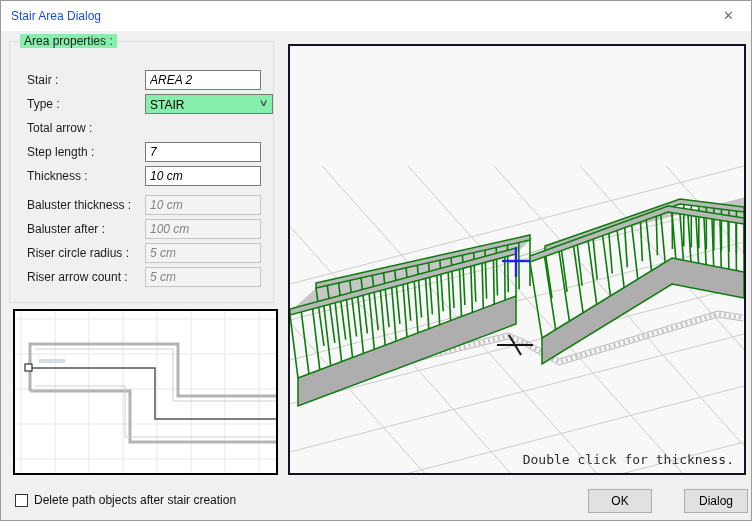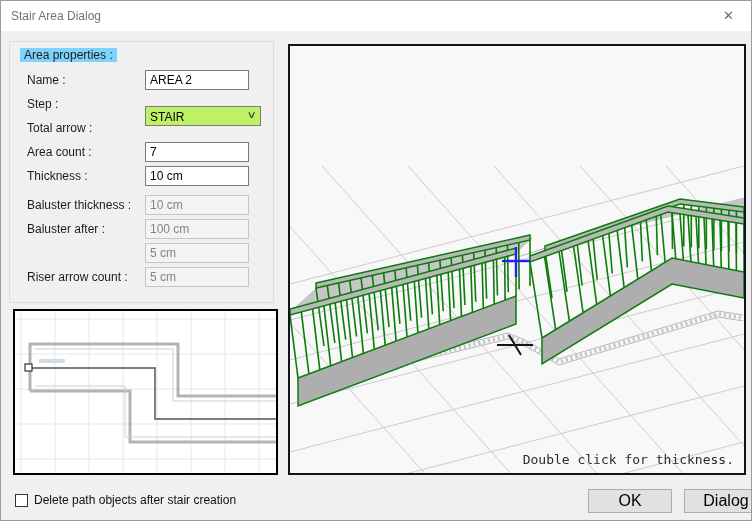--- a/index.html
+++ b/index.html
@@ -1,90 +1,91 @@
 <!DOCTYPE html>
 <html><head>
 <meta charset="utf-8">
 <style>
   html,body{margin:0;padding:0;background:#d8d8d8;font-family:"Liberation Sans",sans-serif;}
   .dialog{position:relative;width:752px;height:521px;background:#f0f0f0;border:1px solid #9a9a9a;box-sizing:border-box;overflow:hidden;}
   .titlebar{position:absolute;left:0;top:0;width:100%;height:30px;background:#ffffff;}
-  .title-text{position:absolute;left:10px;top:8px;font-size:12px;color:#737373;}
+  .title-text{position:absolute;left:10px;top:8px;font-size:12px;color:#1d4ed8;}
   .close-btn{position:absolute;right:0;top:0;width:45px;height:29px;display:flex;align-items:center;justify-content:center;font-size:13px;color:#6e6e6e;cursor:default;}
   .groupbox{position:absolute;left:8px;top:40px;width:265px;height:262px;border:1px solid #dcdcdc;box-sizing:border-box;}
-  .groupbox-label{position:absolute;left:10px;top:-8px;background:#7dd3fc;padding:0 4px;font-size:12px;color:#1c1c1c;margin-top:14px;}
+  .groupbox-label{position:absolute;left:10px;top:-8px;background:#86efac;padding:0 4px;font-size:12px;color:#1c1c1c;}
   .row{position:absolute;left:0;width:100%;height:20px;}
   .flabel{position:absolute;left:17px;top:0;font-size:12px;color:#1c1c1c;line-height:20px;}
-  .win-input{position:absolute;left:135px;top:0;width:104px;height:20px;border:1px solid #7a7a7a;background:#ffffff;font-family:"Liberation Sans",sans-serif;font-size:12px;color:#000;padding:0 0 0 4px;box-sizing:border-box;outline:none;}
+  .win-input{position:absolute;left:135px;top:0;width:116px;height:20px;border:1px solid #7a7a7a;background:#ffffff;font-family:"Liberation Sans",sans-serif;font-size:12px;color:#000;padding:0 0 0 4px;box-sizing:border-box;outline:none;font-style:italic;}
   .win-input:disabled{background:#f3f3f3;border-color:#c6c6c6;color:#838383;}
-  .combo{position:absolute;left:135px;top:12px;width:116px;height:20px;border:1px solid #7a7a7a;background:#bef264;box-sizing:border-box;font-size:12px;color:#000;}
+  .combo{position:absolute;left:135px;top:0;width:128px;height:20px;border:1px solid #7a7a7a;background:#86efac;box-sizing:border-box;font-size:12px;color:#000;}
   .combo-text{position:absolute;left:4px;top:3px;}
   .combo-chevron{position:absolute;right:5px;top:2px;font-size:10px;color:#444;transform:scaleX(1.4);}
   .plan-box{position:absolute;left:12px;top:308px;width:265px;height:166px;background:#ffffff;border:2px solid #000000;box-sizing:border-box;}
   .view3d{position:absolute;left:287px;top:43px;width:458px;height:431px;background:#f8f8f8;border:2px solid #12121f;box-sizing:border-box;}
   .hint3d{position:absolute;right:10px;bottom:6px;font-family:"DejaVu Sans Mono",monospace;font-size:13px;color:#2b2b2b;}
   .footer-check{position:absolute;left:14px;top:492px;display:flex;align-items:flex-end;}
   .checkbox{width:13px;height:13px;border:1px solid #333;background:#fff;box-sizing:border-box;margin-right:6px;}
   .check-label{font-size:12px;color:#111;}
-  .btn{position:absolute;top:488px;width:84px;height:24px;background:#e1e1e1;border:1px solid #adadad;font-family:"Liberation Sans",sans-serif;font-size:16px;color:#000;box-sizing:border-box;}
+  .btn{position:absolute;top:488px;width:64px;height:24px;background:#e1e1e1;border:1px solid #adadad;font-family:"Liberation Sans",sans-serif;font-size:12px;color:#000;box-sizing:border-box;}
   .btn-ok{left:587px;}
   .btn-cancel{left:683px;}
   svg{display:block;}
 </style>
 </head>
 <body>
 
 <div class="dialog">
 
   <div class="titlebar">
     <span class="title-text">Stair Area Dialog</span>
     <span class="close-btn">✕</span>
   </div>
 
   <div class="groupbox">
     <span class="groupbox-label">Area properties :</span>
 
     <div class="row" style="top:28px">
-      <span class="flabel">Name :</span>
+      <span class="flabel">Stair :</span>
       <input class="win-input" value="AREA 2" style="">
     </div>
 
     <div class="row" style="top:52px">
-      <span class="flabel">Step :</span>
+      <span class="flabel">Type :</span>
       <div class="combo">
         <span class="combo-text">STAIR</span>
         <span class="combo-chevron">∨</span>
       </div>
     </div>
 
     <div class="row" style="top:76px">
       <span class="flabel">Total arrow :</span>
     </div>
 
     <div class="row" style="top:100px">
-      <span class="flabel">Area count :</span>
+      <span class="flabel">Step length :</span>
       <input class="win-input" value="7" style="">
     </div>
 
     <div class="row" style="top:124px">
       <span class="flabel">Thickness :</span>
       <input class="win-input" value="10 cm" style="">
     </div>
 
     <div class="row" style="top:153px">
       <span class="flabel">Baluster thickness :</span>
       <input class="win-input" disabled="" value="10 cm" style="">
     </div>
 
     <div class="row" style="top:177px">
       <span class="flabel">Baluster after :</span>
       <input class="win-input" disabled="" value="100 cm" style="">
     </div>
 
     <div class="row" style="top:201px">
+      <span class="flabel">Riser circle radius :</span>
       <input class="win-input" disabled="" value="5 cm" style="">
     </div>
 
     <div class="row" style="top:225px">
       <span class="flabel">Riser arrow count :</span>
       <input class="win-input" disabled="" value="5 cm" style="">
     </div>
   </div>
 
   <div class="plan-box">

